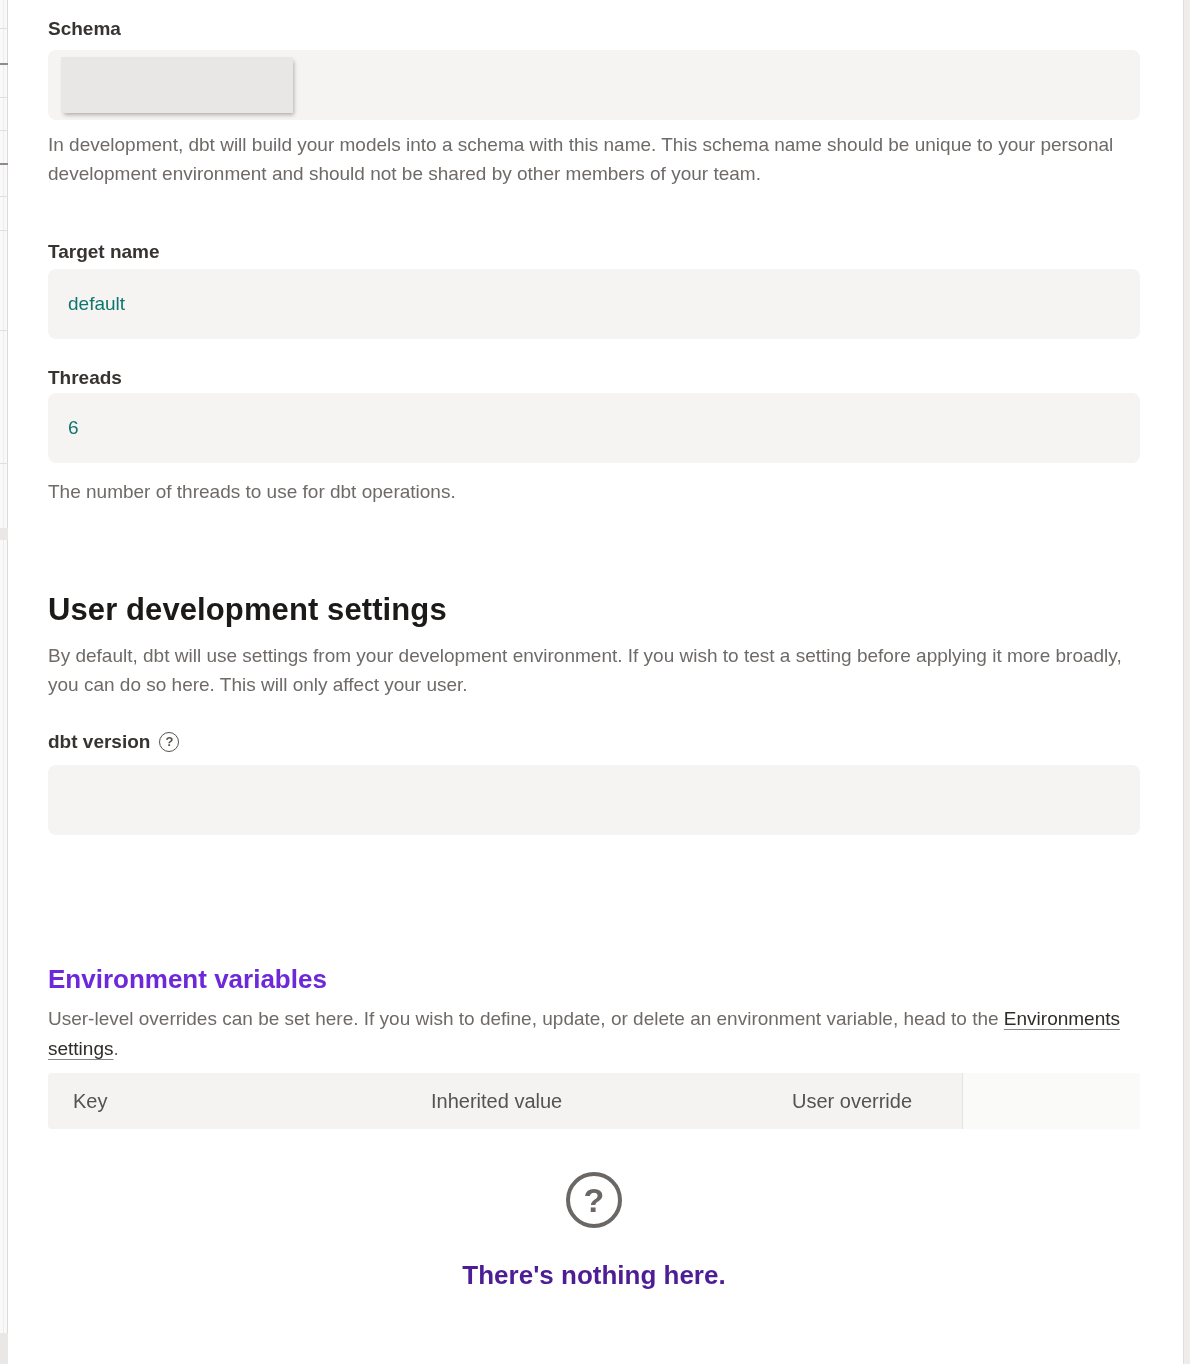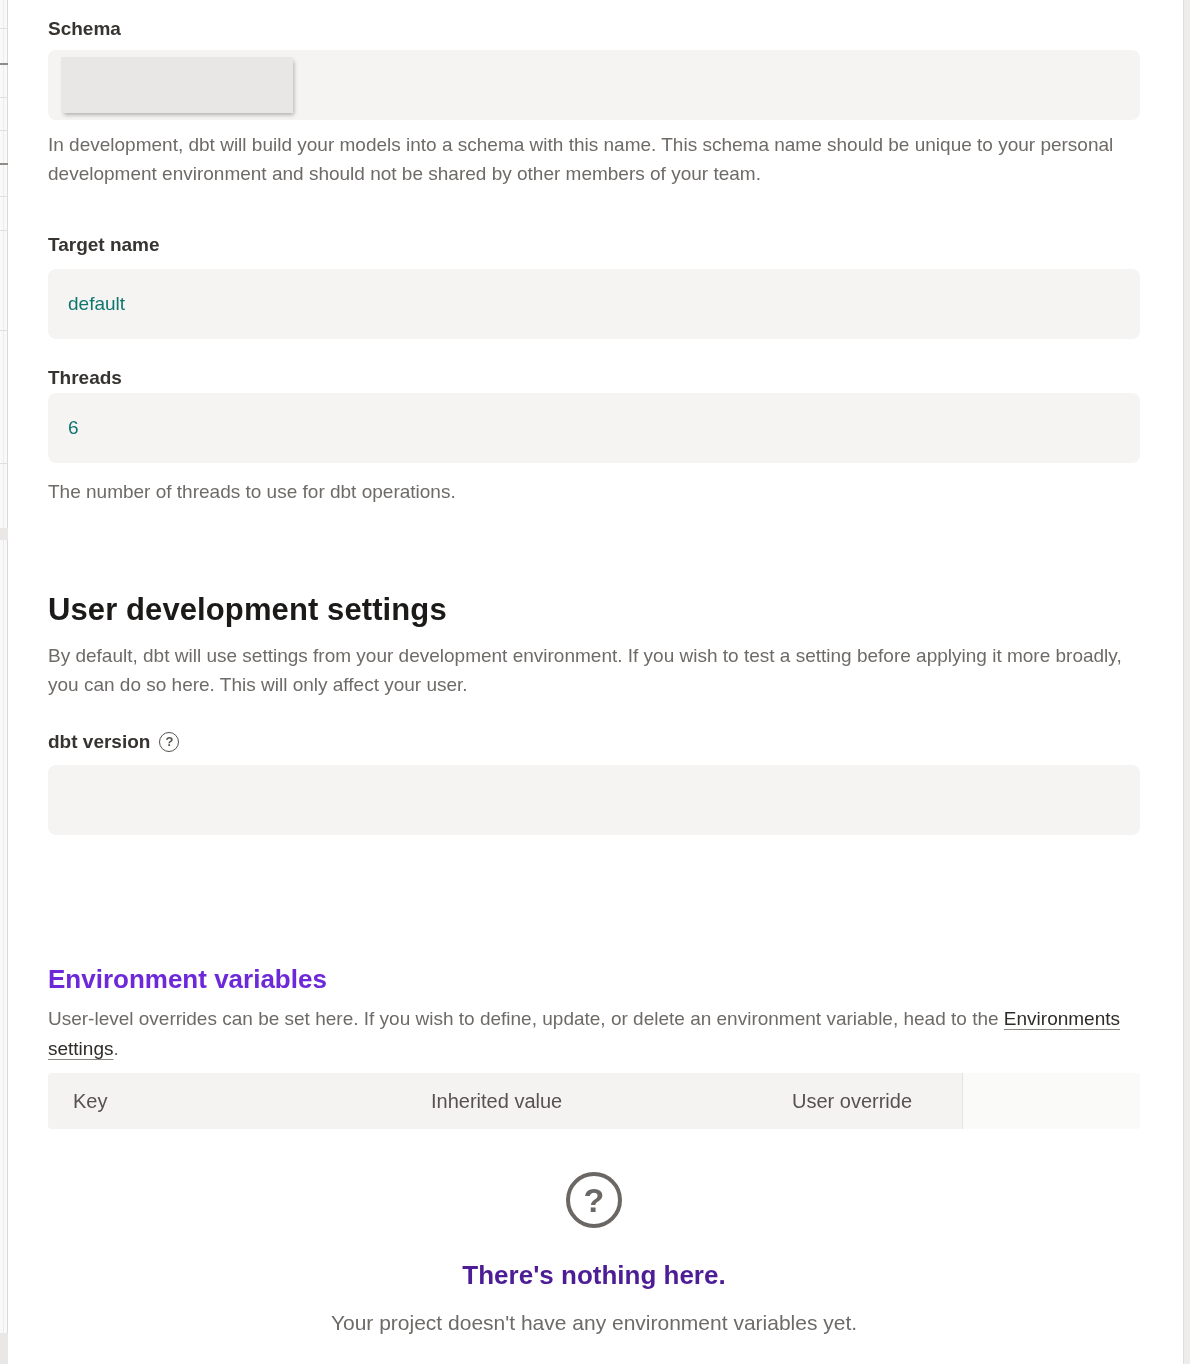--- a/index.html
+++ b/index.html
@@ -31,21 +31,21 @@
 
   .input { height: 70px; background: #f5f4f3; border: none; border-radius: 8px;
            font-family: "Liberation Sans", sans-serif; font-size: 19px; color: #0f766e;
            padding: 0 20px; outline: none; display: block; }
 
   .lbl-schema   { top: 16px; }
   .schema-input { top: 50px; position: absolute; }
   .redaction    { position: absolute; left: 13px; top: 7px; width: 232px; height: 56px;
                   background: #e8e7e6; box-shadow: 2px 3px 4px -1px rgba(0,0,0,0.28); }
   .help-schema  { top: 130px; }
-  .lbl-target   { top: 232px; }
+  .lbl-target   { top: 239px; }
   .input-target { top: 269px; }
   .lbl-threads  { top: 365px; }
   .input-threads{ top: 393px; }
   .help-threads { top: 477px; }
 
   .section-title-lg { top: 590px; font-size: 31px; font-weight: 700; color: #1c1a18;
                       line-height: 40px; letter-spacing: 0.1px; }
   .p-userdev    { top: 641px; }
   .lbl-dbtver   { top: 729px; }
   .qicon { display: inline-flex; align-items: center; justify-content: center;
@@ -132,19 +132,18 @@
       <span class="col col-key">Key</span>
       <span class="col col-override">User override</span>
       <span class="col col-inherited">Inherited value</span>
       <span class="col-actions"></span>
     </div>
 
     <div class="empty-icon-row">
       <div class="empty-qcircle">?</div>
     </div>
     <div class="empty-title">There's nothing here.</div>
-    <div class="empty-sub">Your project doesn't have any environment variables yet.</div>
 
   </div>
 
   <div class="scrollbar"></div>
 
 </div>
 
 </body></html>

